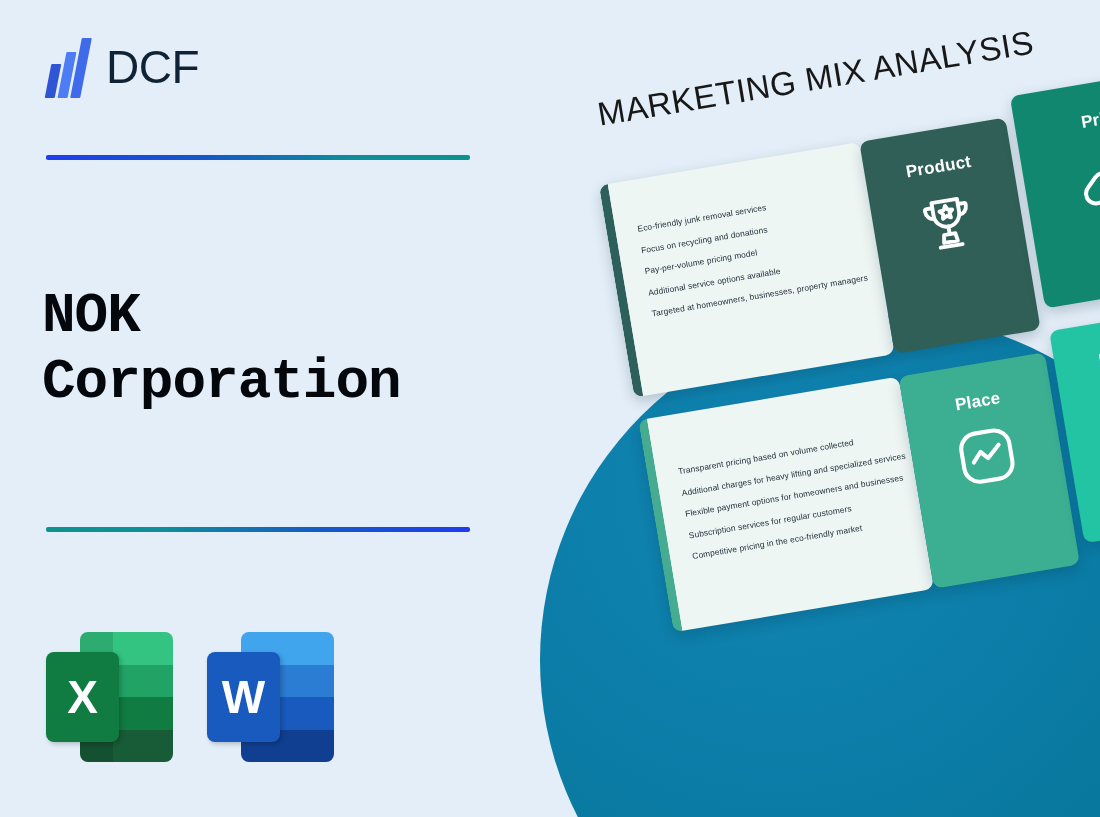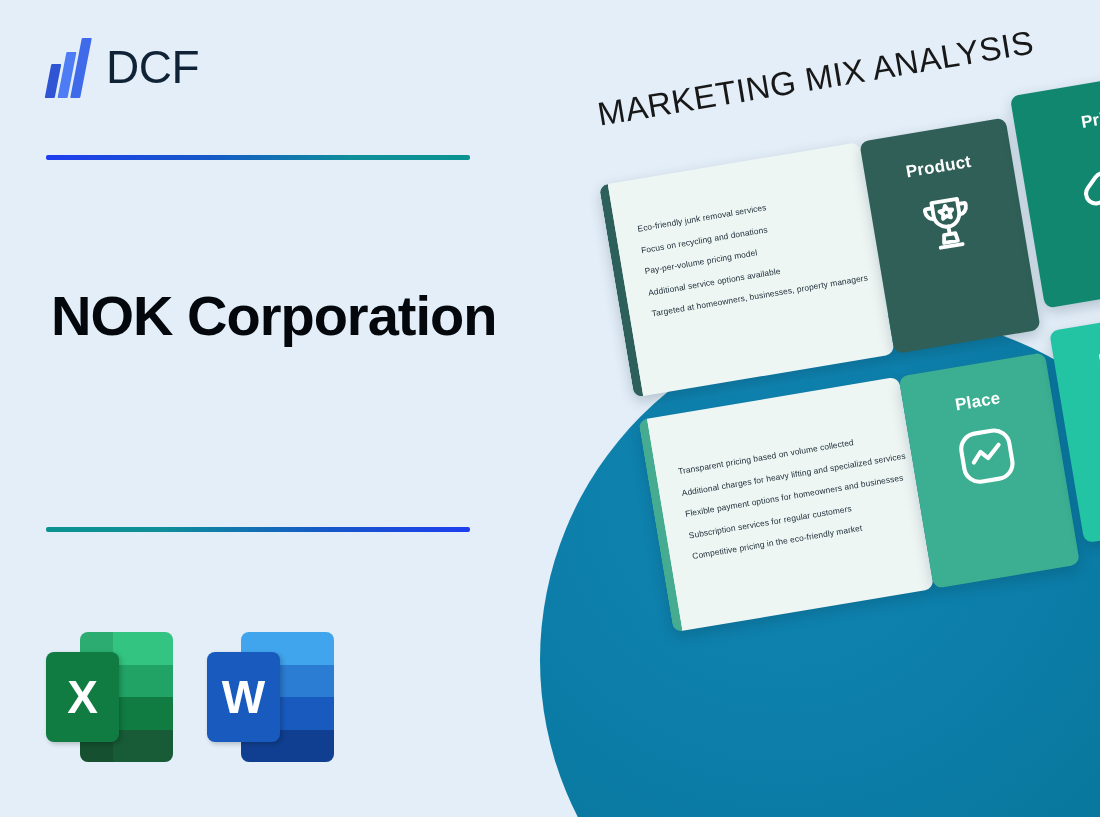--- a/index.html
+++ b/index.html
@@ -32,23 +32,24 @@
   .brand-text{
     font-size:46px;font-weight:500;color:#0f2236;letter-spacing:-0.5px;
     line-height:1;
   }
   .rule{
     position:absolute;left:46px;width:424px;height:5px;border-radius:2px;
   }
   .rule-top{top:155px;background:linear-gradient(90deg,#1f3df0 0%,#1558c8 38%,#0e8e9a 72%,#0a9390 100%);}
   .rule-bottom{top:527px;background:linear-gradient(90deg,#0a9390 0%,#0e8e9a 28%,#1558c8 66%,#1f3df0 100%);}
   .page-title{
-    position:absolute;left:51px;top:283px;width:470px;
+    position:absolute;left:42px;top:283px;width:470px;
     font-size:56px;font-weight:700;color:#04080c;line-height:1.18;
     letter-spacing:-1px;
+    font-family:Liberation Mono, monospace;
   }
   
   .office-row{position:absolute;left:46px;top:632px;display:flex;gap:34px;}
   .off-ico{position:relative;width:127px;height:130px;}
   .off-sheet{
     position:absolute;right:0;top:0;width:93px;height:130px;border-radius:8px;
     overflow:hidden;
   }
   .off-sheet span{position:absolute;left:0;width:100%;display:block;}
   

